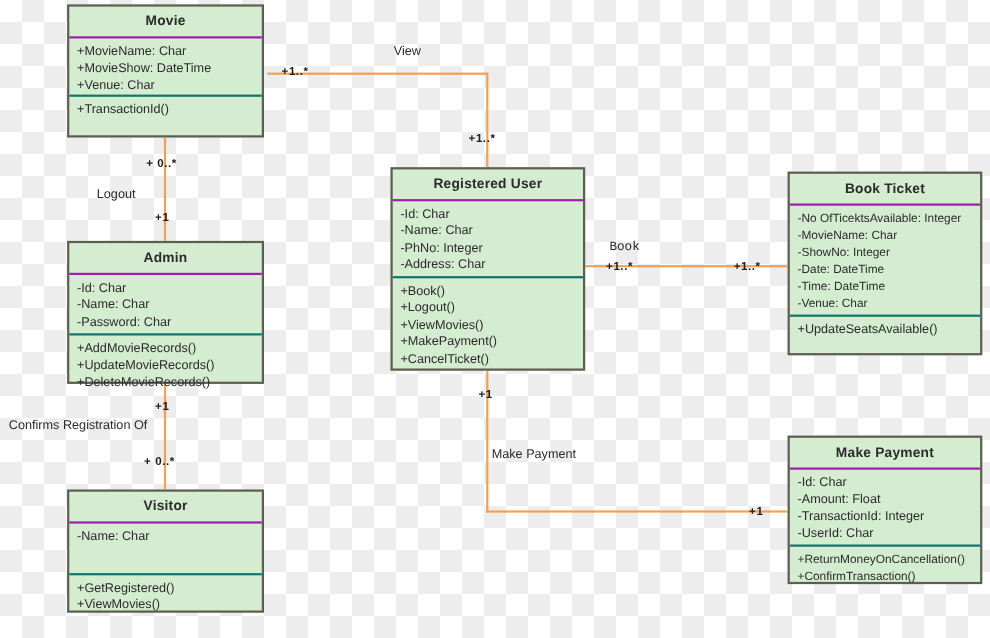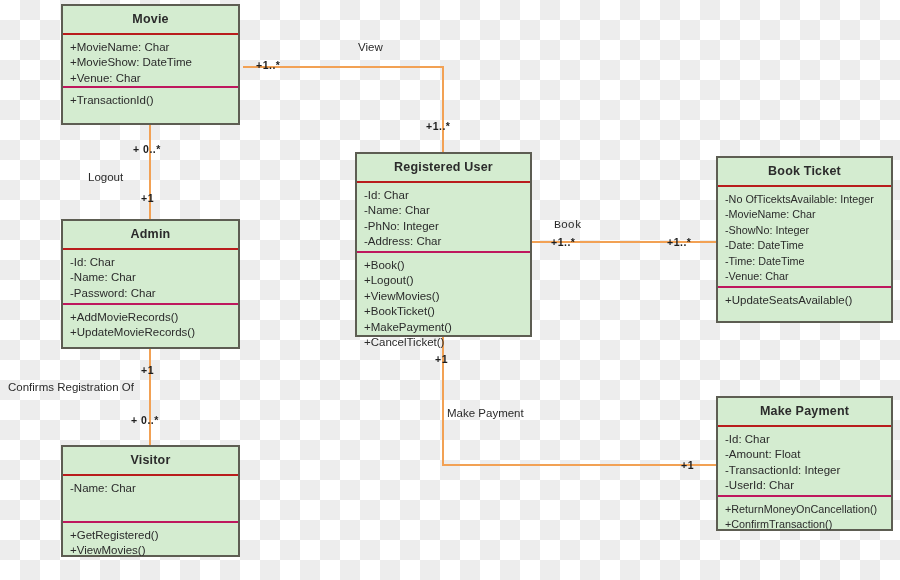--- a/index.html
+++ b/index.html
@@ -29,31 +29,31 @@
     background: #d4ecd0;
     border: 2px solid #5d5d52;
     color: #2b2b2b;
   }
   .umlclass .cls-name {
     text-align: center;
     font-weight: bold;
     font-size: 12.5px;
     line-height: 14px;
     padding: 6px 4px 7px 4px;
-    border-bottom: 2px solid #b91c1c;
+    border-bottom: 2px solid #a21caf;
     letter-spacing: 0.2px;
   }
   .umlclass .cls-sect {
     padding: 5px 6px 5px 7px;
     font-size: 11.5px;
     line-height: 15.4px;
     box-sizing: border-box;
   }
   .umlclass .cls-attrs {
-    border-bottom: 2px solid #be185d;
+    border-bottom: 2px solid #0f766e;
   }
   .umlclass .cls-sect div {
     white-space: nowrap;
   }
 
   
   .edge {
     position: absolute;
     background: #f2a154;
   }
@@ -124,20 +124,21 @@
   <div class="umlclass" style="left:61px; top:219px; width:179px; height:130px;">
     <div class="cls-name">Admin</div>
     <div class="cls-sect cls-attrs" style="height:55px;">
       <div>-Id: Char</div>
       <div>-Name: Char</div>
       <div>-Password: Char</div>
     </div>
     <div class="cls-sect cls-ops">
       <div>+AddMovieRecords()</div>
       <div>+UpdateMovieRecords()</div>
+      <div>+DeleteMovieRecords()</div>
     </div>
   </div>
 
   <div class="umlclass" style="left:61px; top:445px; width:179px; height:112px;">
     <div class="cls-name">Visitor</div>
     <div class="cls-sect cls-attrs" style="height:47px;">
       <div>-Name: Char</div>
     </div>
     <div class="cls-sect cls-ops">
       <div>+GetRegistered()</div>
@@ -150,21 +151,20 @@
     <div class="cls-sect cls-attrs" style="height:70px;">
       <div>-Id: Char</div>
       <div>-Name: Char</div>
       <div>-PhNo: Integer</div>
       <div>-Address: Char</div>
     </div>
     <div class="cls-sect cls-ops">
       <div>+Book()</div>
       <div>+Logout()</div>
       <div>+ViewMovies()</div>
-      <div>+BookTicket()</div>
       <div>+MakePayment()</div>
       <div>+CancelTicket()</div>
     </div>
   </div>
 
   <div class="umlclass" style="left:716px; top:156px; width:177px; height:167px;">
     <div class="cls-name">Book Ticket</div>
     <div class="cls-sect cls-attrs" style="height:101px; font-size:10.8px;">
       <div>-No OfTicektsAvailable: Integer</div>
       <div>-MovieName: Char</div>

